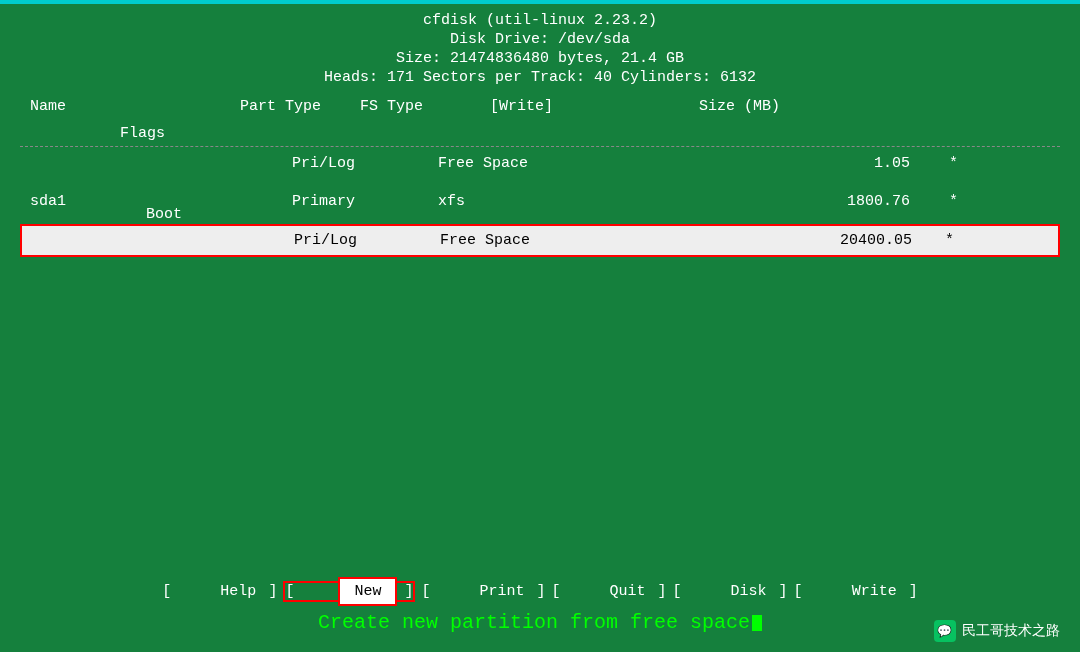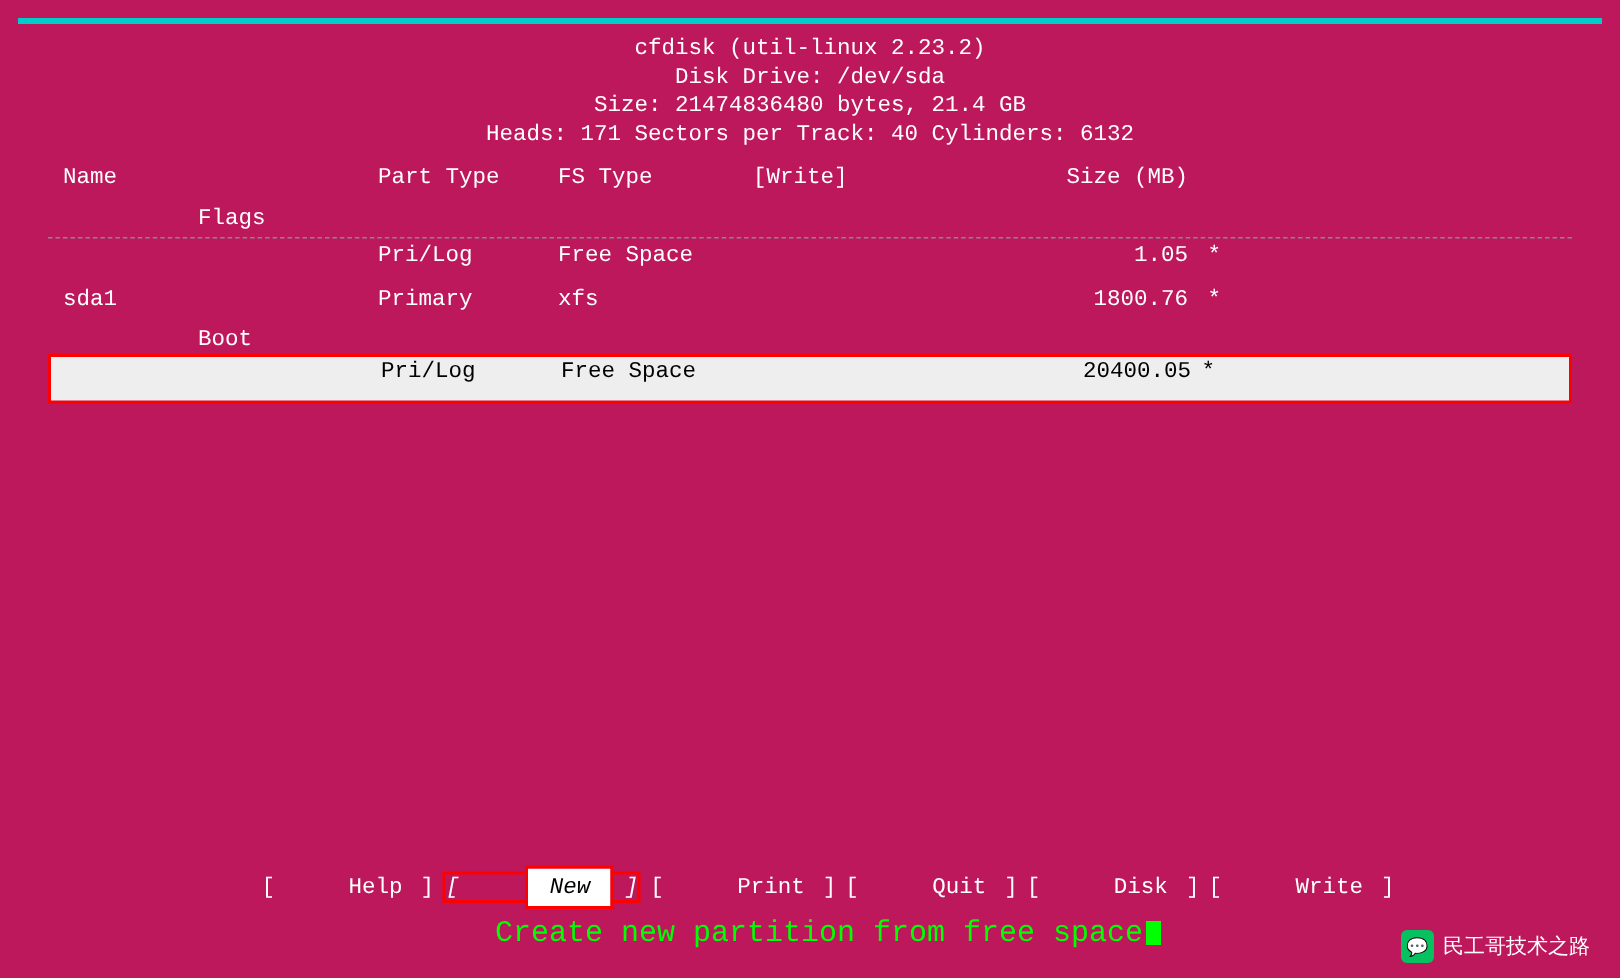--- a/index.html
+++ b/index.html
@@ -10,22 +10,22 @@
       font-family: 'Courier New', Courier, monospace;
       font-size: 15px;
       color: #fff;
       overflow: hidden;
       position: relative;
     }
 
     .screen {
       width: 1080px;
       height: 652px;
-      background: #be185d;
-      padding: 12px;
+      background: #15803d;
+      padding: 0;
       position: relative;
     }
 
     
     .top-border {
       width: 100%;
       height: 4px;
       background: #00cccc;
     }
 
@@ -53,22 +53,24 @@
     }
 
     .divider {
       border: none;
       border-top: 1px dashed #888;
       margin: 2px 0;
     }
 
     .table-row {
       display: flex;
+      align-items: center;
       padding: 1px 0;
       color: #fff;
+      gap: 26px;
     }
 
     .col-name { width: 100px; padding-left: 10px; }
     .col-flags { width: 120px; margin-top: 27px; }
     .col-parttype { width: 120px; }
     .col-fstype { width: 130px; }
     .col-label { width: 160px; }
     .col-size { width: 130px; text-align: right; }
     .col-star { width: 20px; text-align: right; padding-right: 4px; }
 
@@ -217,21 +219,21 @@
     </div>
 
   </div>
 
   <div class="menu-area">
     <div class="menu-buttons">
       <span class="menu-bracket">[</span>
       <span class="menu-label">Help</span>
       <span class="menu-bracket">]</span>
 
-      <div style="border: 2px solid #ff0000; padding: 0; font-style: italic;">
+      <div style="border: 2px solid #ff0000; padding: 0;">
         <span class="menu-bracket">[</span>
         <span class="menu-label highlighted">New</span>
         <span class="menu-bracket">]</span>
       </div>
 
       <span class="menu-bracket">[</span>
       <span class="menu-label">Print</span>
       <span class="menu-bracket">]</span>
 
       <span class="menu-bracket">[</span>

